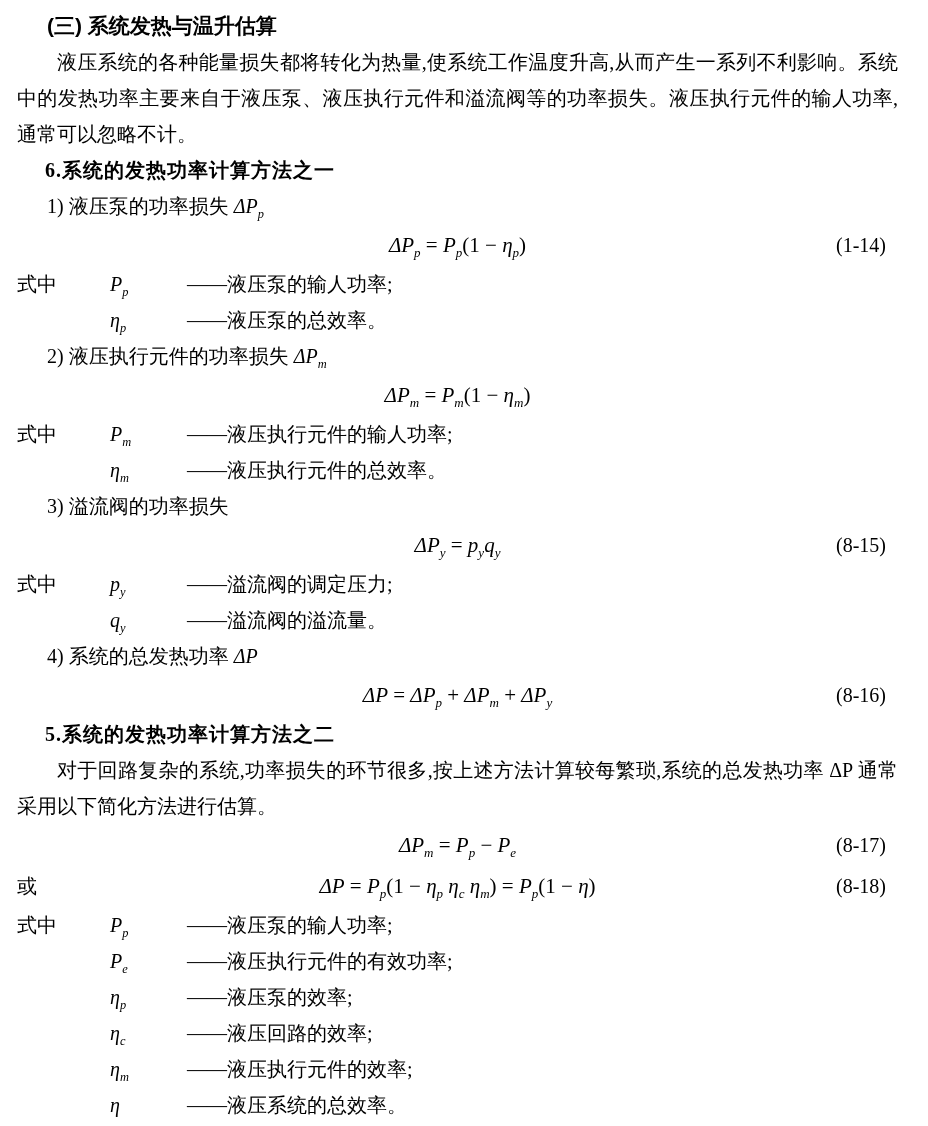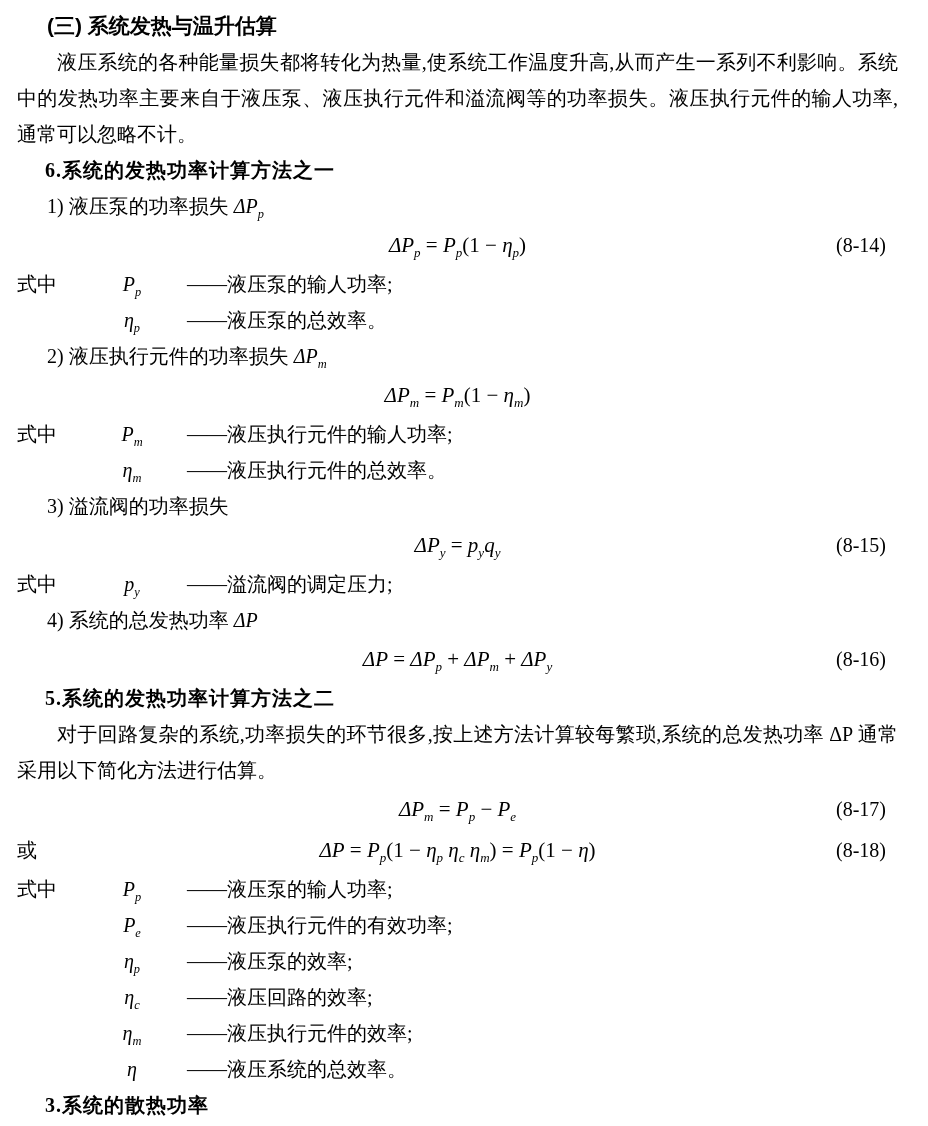--- a/index.html
+++ b/index.html
@@ -30,40 +30,40 @@
     position: relative; text-align: center;
     height: 40px; line-height: 40px; margin: 1px 0;
   }
   .eq { font-size: 21px; }
   .eq-num { position: absolute; right: 12px; top: 0; font-size: 20px; }
   .eq-prefix { position: absolute; left: 0; top: 0; font-size: 20px; }
   .var { font-style: italic; }
   sub { font-size: 0.62em; line-height: 0; }
   .def-row { display: flex; align-items: baseline; gap: 33px; }
   .def-label { width: 58px; flex: 0 0 58px; }
-  .def-sym { min-width: 44px; flex: 0 0 auto; text-align: center; padding-left: 2px; font-family: Liberation Serif, serif; }
+  .def-sym { min-width: 44px; flex: 0 0 auto; text-align: left; padding-left: 2px; font-family: Liberation Serif, serif; }
   .def-desc { flex: 1 1 auto; }
   .math { white-space: nowrap; }
 </style>
 </head>
 <body>
 
 <div class="page">
 
   <div class="heading-main">(三) 系统发热与温升估算</div>
 
   <div class="para">液压系统的各种能量损失都将转化为热量,使系统工作温度升高,从而产生一系列不利影响。系统中的发热功率主要来自于液压泵、液压执行元件和溢流阀等的功率损失。液压执行元件的输人功率,通常可以忽略不计。</div>
 
   <div class="heading-num">6.系统的发热功率计算方法之一</div>
 
   <div class="subitem"><span>1) 液压泵的功率损失 </span><span class="math"><span class="var">ΔP<sub>p</sub></span></span></div>
 
   <div class="eq-row">
     <span class="eq math"><span class="var">ΔP<sub>p</sub></span><span> = </span><span class="var">P<sub>p</sub></span><span>(1 − </span><span class="var">η<sub>p</sub></span><span>)</span></span>
-    <span class="eq-num">(8-14)</span>
+    <span class="eq-num">(1-14)</span>
   </div>
 
   <div class="def-row">
     <span class="def-label">式中</span>
     <span class="def-sym math"><span class="var">P<sub>p</sub></span></span>
     <span class="def-desc">——液压泵的输人功率;</span>
   </div>
   <div class="def-row">
     <span class="def-label"></span>
     <span class="def-sym math"><span class="var">η<sub>p</sub></span></span>
@@ -91,20 +91,25 @@
 
   <div class="eq-row">
     <span class="eq math"><span class="var">ΔP<sub>y</sub></span><span> = </span><span class="var">p<sub>y</sub></span><span class="var">q<sub>y</sub></span></span>
     <span class="eq-num">(8-15)</span>
   </div>
 
   <div class="def-row">
     <span class="def-label">式中</span>
     <span class="def-sym math"><span class="var">p<sub>y</sub></span></span>
     <span class="def-desc">——溢流阀的调定压力;</span>
+  </div>
+  <div class="def-row">
+    <span class="def-label"></span>
+    <span class="def-sym math"><span class="var">q<sub>y</sub></span></span>
+    <span class="def-desc">——溢流阀的溢流量。</span>
   </div>
 
   <div class="subitem"><span>4) 系统的总发热功率 </span><span class="math"><span class="var">ΔP</span></span></div>
 
   <div class="eq-row">
     <span class="eq math"><span class="var">ΔP</span><span> = </span><span class="var">ΔP<sub>p</sub></span><span> + </span><span class="var">ΔP<sub>m</sub></span><span> + </span><span class="var">ΔP<sub>y</sub></span></span>
     <span class="eq-num">(8-16)</span>
   </div>
 
   <div class="heading-num">5.系统的发热功率计算方法之二</div>

